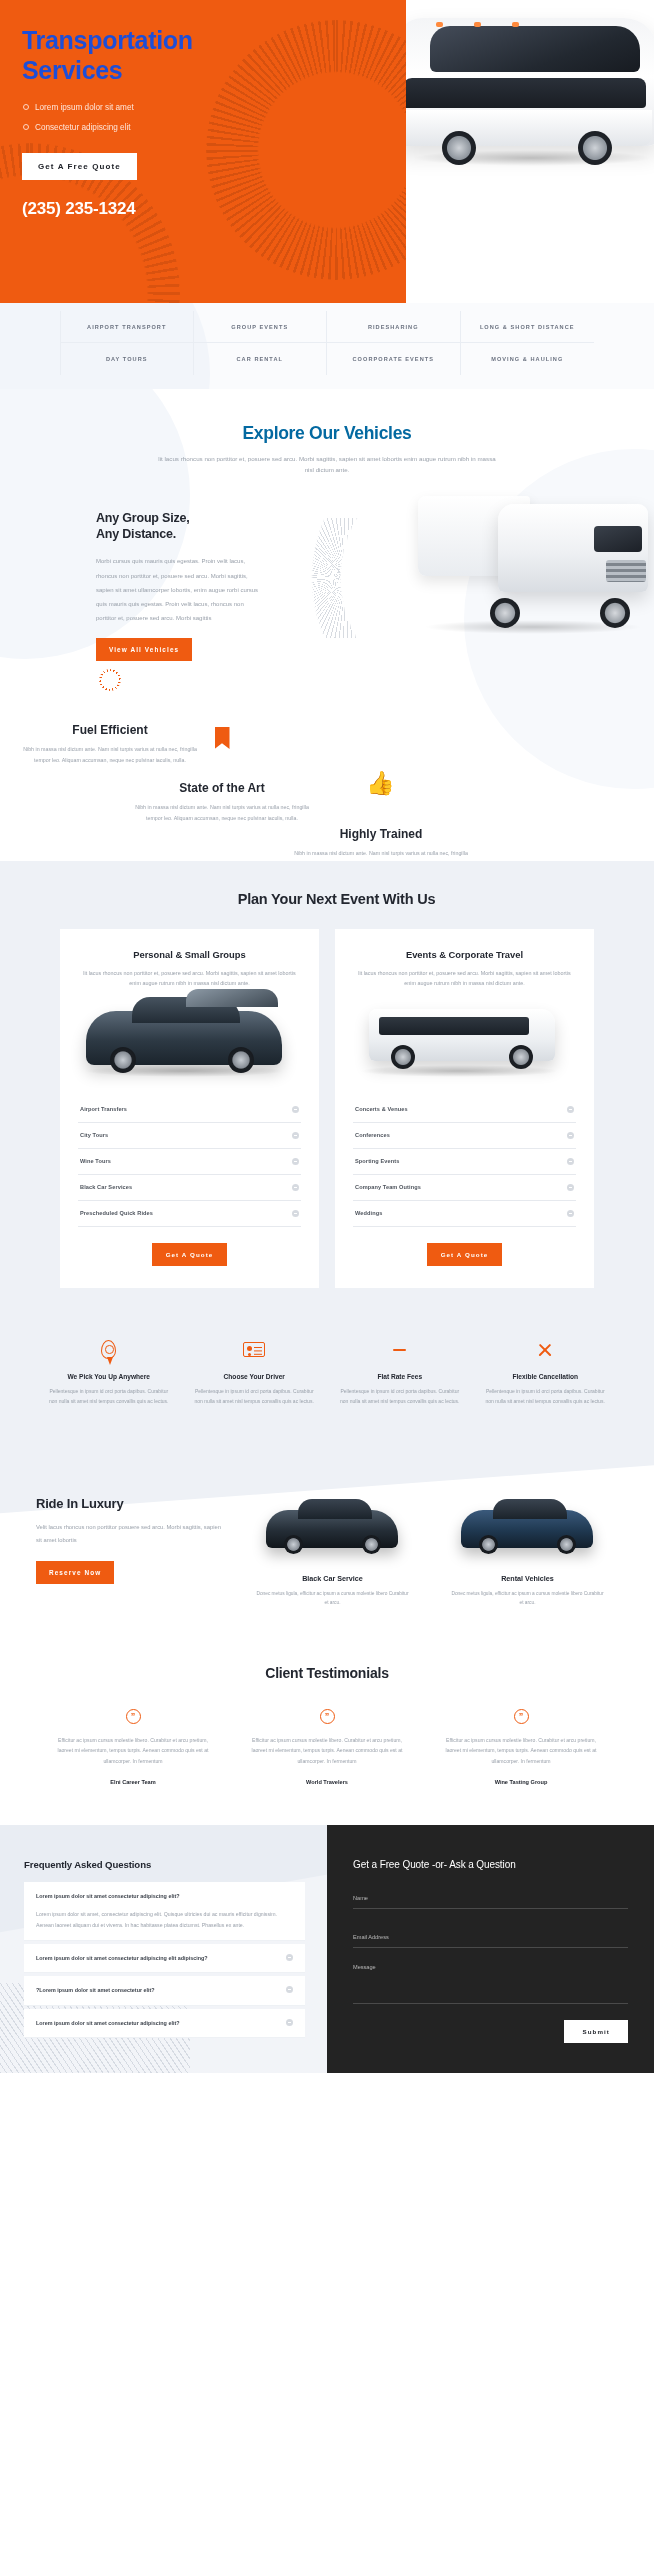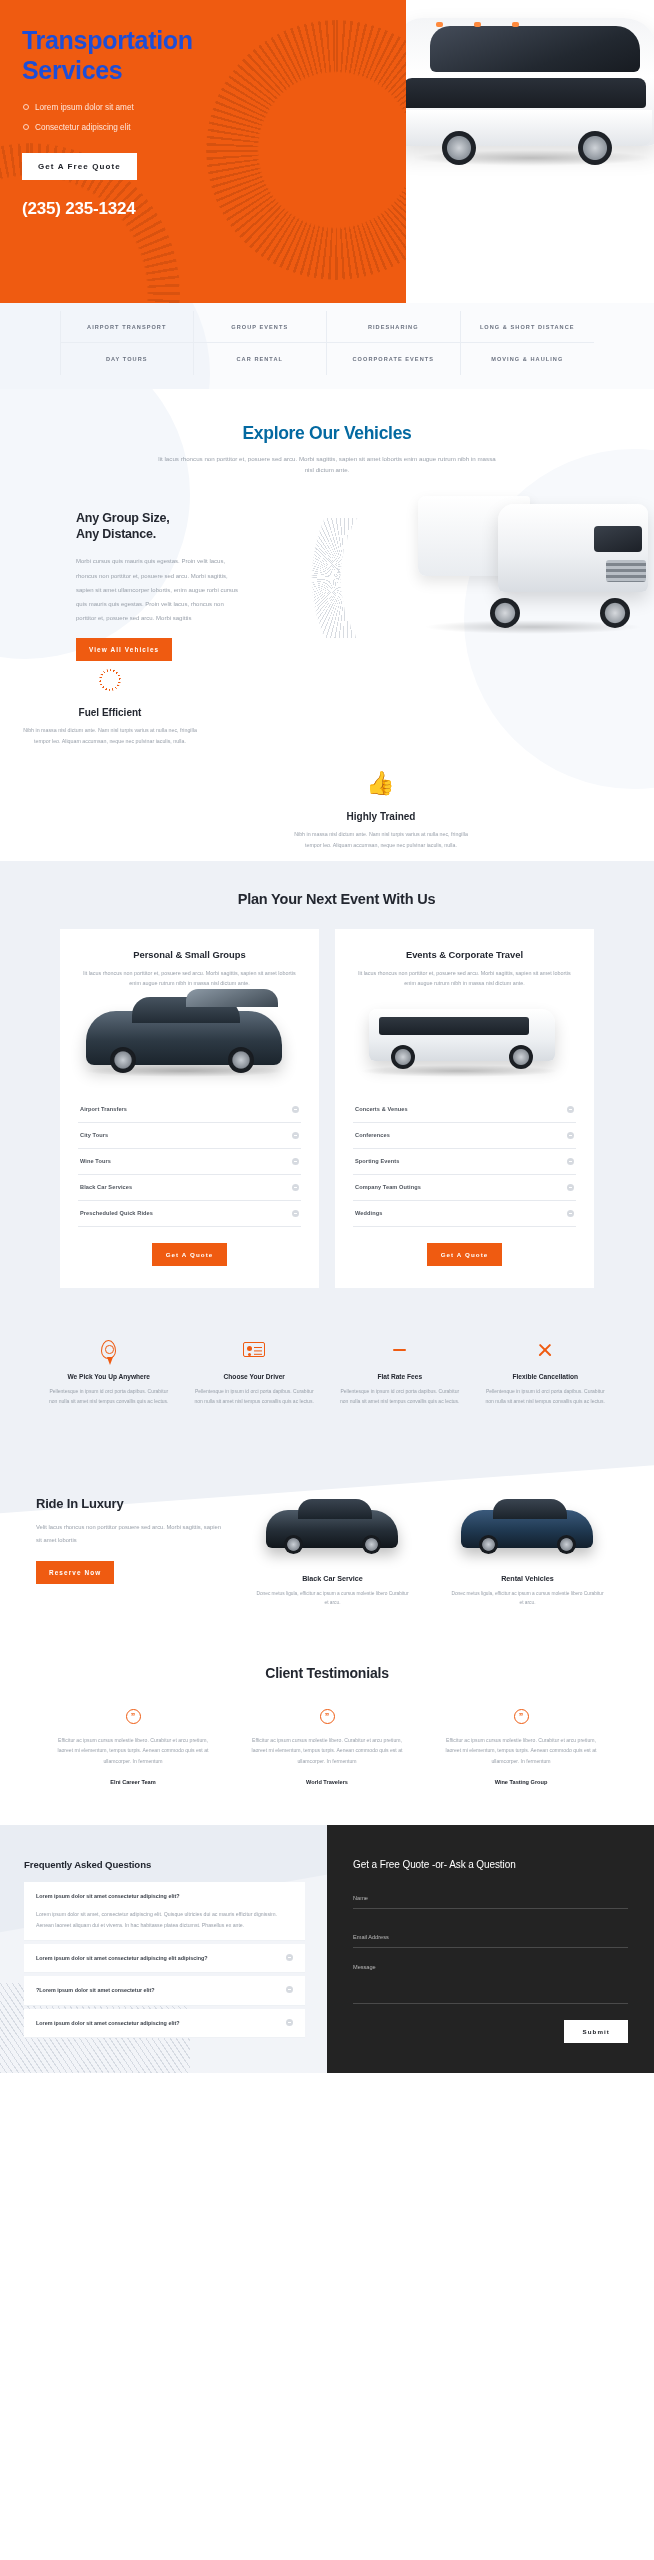--- a/index.html
+++ b/index.html
@@ -125,21 +125,21 @@
   }
   .explore:after{
     content:""; position:absolute; right:-150px; top:60px; width:340px;height:340px;
     border-radius:50%; background:#f7f9fc;
   }
   .sec-head { position:relative; z-index:3; text-align:center;}
   .sec-head h2 { font-size:17.5px; font-weight:bold; color:#0369a1; letter-spacing:-0.3px;}
   .sec-head p { font-size:6.2px; color:#9aa1ab; line-height:1.85; margin-top:9px;}
 
   .any-row { position:relative; z-index:3; display:flex; margin-top:22px; }
-  .any-left { width:300px; padding-left:76px; padding-top:12px; }
+  .any-left { width:300px; padding-left:96px; padding-top:12px; }
   .any-left h3 { font-size:12.5px; font-weight:bold; color:#232730; line-height:1.3; letter-spacing:-0.2px;}
   .any-left p { font-size:6px; color:#9aa1ab; line-height:2.35; margin-top:12px; max-width:168px;}
   .btn-orange {
     display:inline-block; background:#ef5b11; color:#fff; border:none; cursor:pointer;
     font-size:6.4px; font-weight:bold; letter-spacing:1.1px; padding:8px 13px; margin-top:13px;
   }
   .any-right { position:relative; flex:1; }
   .truck {
     position:absolute; right:6px; top:-6px; width:230px; height:150px;
   }
@@ -169,21 +169,21 @@
   .dots-arc{
     position:absolute; left:-34px; top:20px; width:160px; height:120px;
     background:repeating-conic-gradient(from 190deg, rgba(150,160,175,.38) 0deg 1deg, rgba(0,0,0,0) 1deg 4deg);
     -webkit-mask-image:radial-gradient(circle at 120% 50%, transparent 58%, #000 59%, #000 72%, transparent 73%);
     mask-image:radial-gradient(circle at 120% 50%, transparent 58%, #000 59%, #000 72%, transparent 73%);
   }
 
   
   .feat3 { position:relative; z-index:3; height:200px; }
   .feat3 .fitem { position:absolute; width:200px; text-align:center;}
-  .fitem h4 { font-size:10px; font-weight:bold; color:#232730; margin-top:12px;}
+  .fitem h4 { font-size:12px; font-weight:bold; color:#232730; margin-top:28px;}
   .fitem p { font-size:5.3px; color:#9aa1ab; line-height:2.1; margin-top:7px; padding:0 12px;}
   .ico { height:30px; display:flex; align-items:center; justify-content:center;}
   .ico-ring{
     width:22px;height:22px;border-radius:50%;
     background:repeating-conic-gradient(from 20deg,#ef5b11 0deg 7deg, rgba(0,0,0,0) 7deg 20deg);
     -webkit-mask-image:radial-gradient(circle, transparent 56%, #000 57%);
     mask-image:radial-gradient(circle, transparent 56%, #000 57%);
   }
   .ico-bm{ width:15px;height:22px;background:#ef5b11;
     clip-path:polygon(0 0,100% 0,100% 100%,50% 74%,0 100%); }
@@ -407,20 +407,27 @@
     </div>
 
     <div class="feat3">
       <div class="fitem" style="left:10px; top:4px;">
         <div class="ico">
             <div class="ico-ring"></div>
           </div>
         <h4>Fuel Efficient</h4>
         <p>Nibh in massa nisl dictum ante. Nam nisl turpis varius at nulla nec, fringilla tempor leo. Aliquam accumsan, neque nec pulvinar iaculis, nulla.</p>
       </div>
+      <div class="fitem" style="left:122px; top:62px;">
+        <div class="ico">
+            <div class="ico-bm"></div>
+          </div>
+        <h4>State of the Art</h4>
+        <p>Nibh in massa nisl dictum ante. Nam nisl turpis varius at nulla nec, fringilla tempor leo. Aliquam accumsan, neque nec pulvinar iaculis, nulla.</p>
+      </div>
       <div class="fitem" style="left:281px; top:108px;">
         <div class="ico">
             <div class="ico-thumb">👍</div>
           </div>
         <h4>Highly Trained</h4>
         <p>Nibh in massa nisl dictum ante. Nam nisl turpis varius at nulla nec, fringilla tempor leo. Aliquam accumsan, neque nec pulvinar iaculis, nulla.</p>
       </div>
     </div>
   </section>
 

